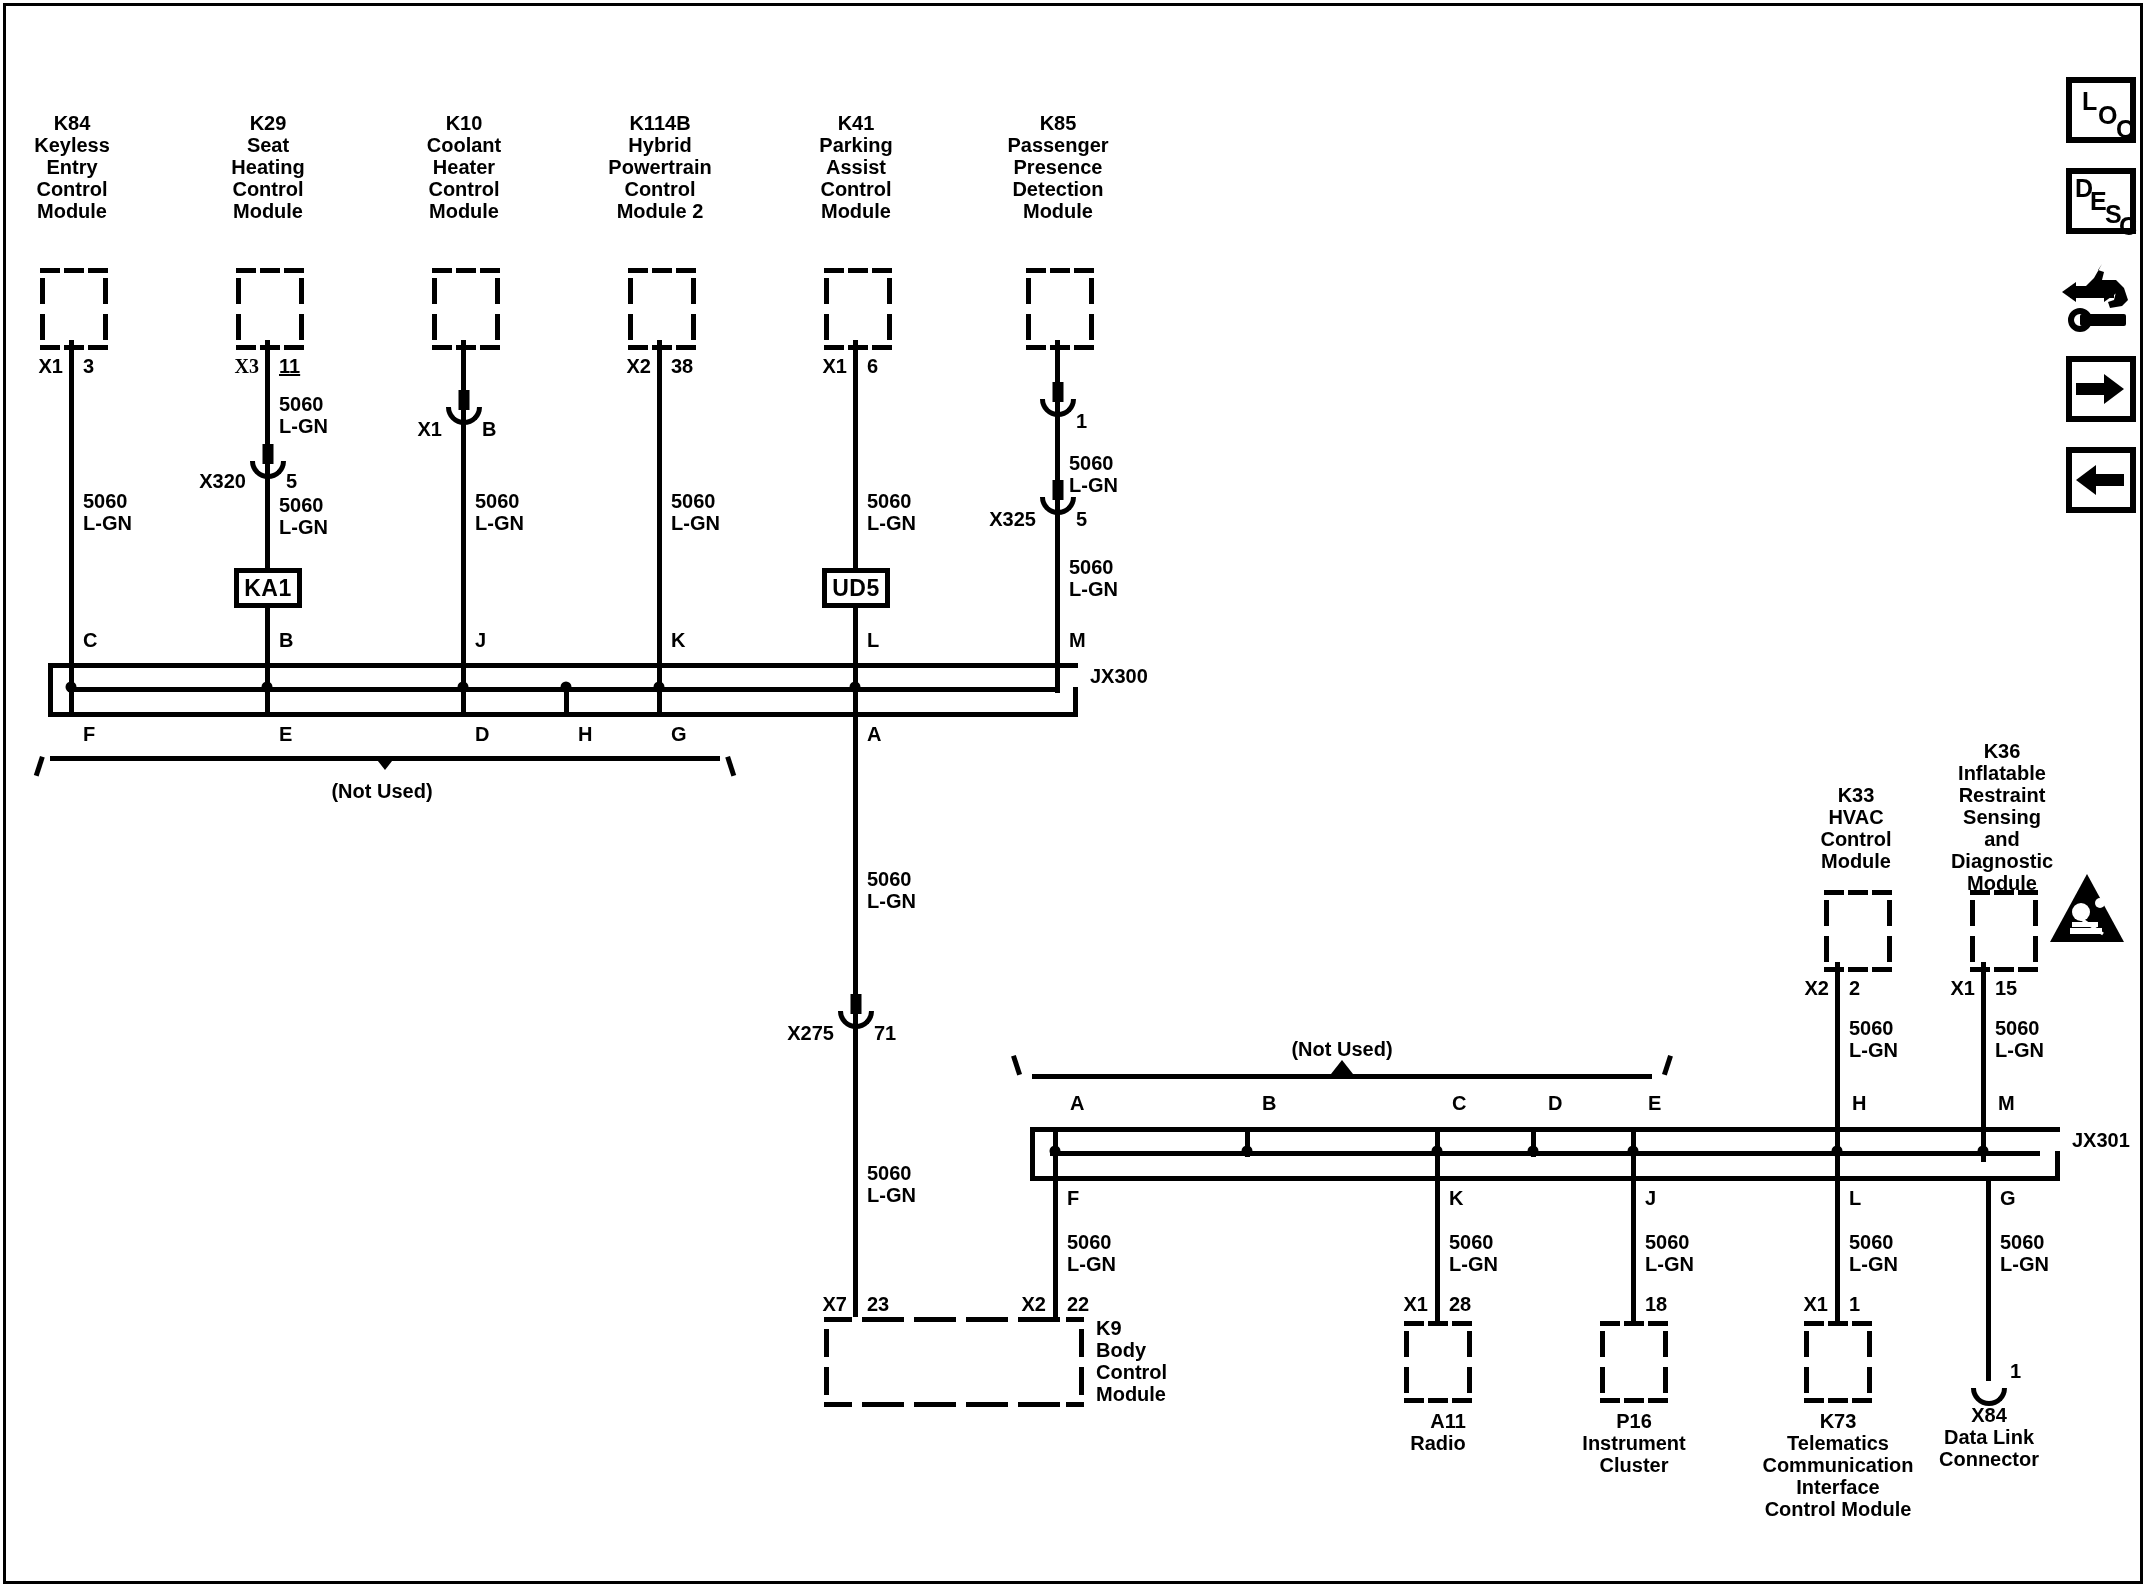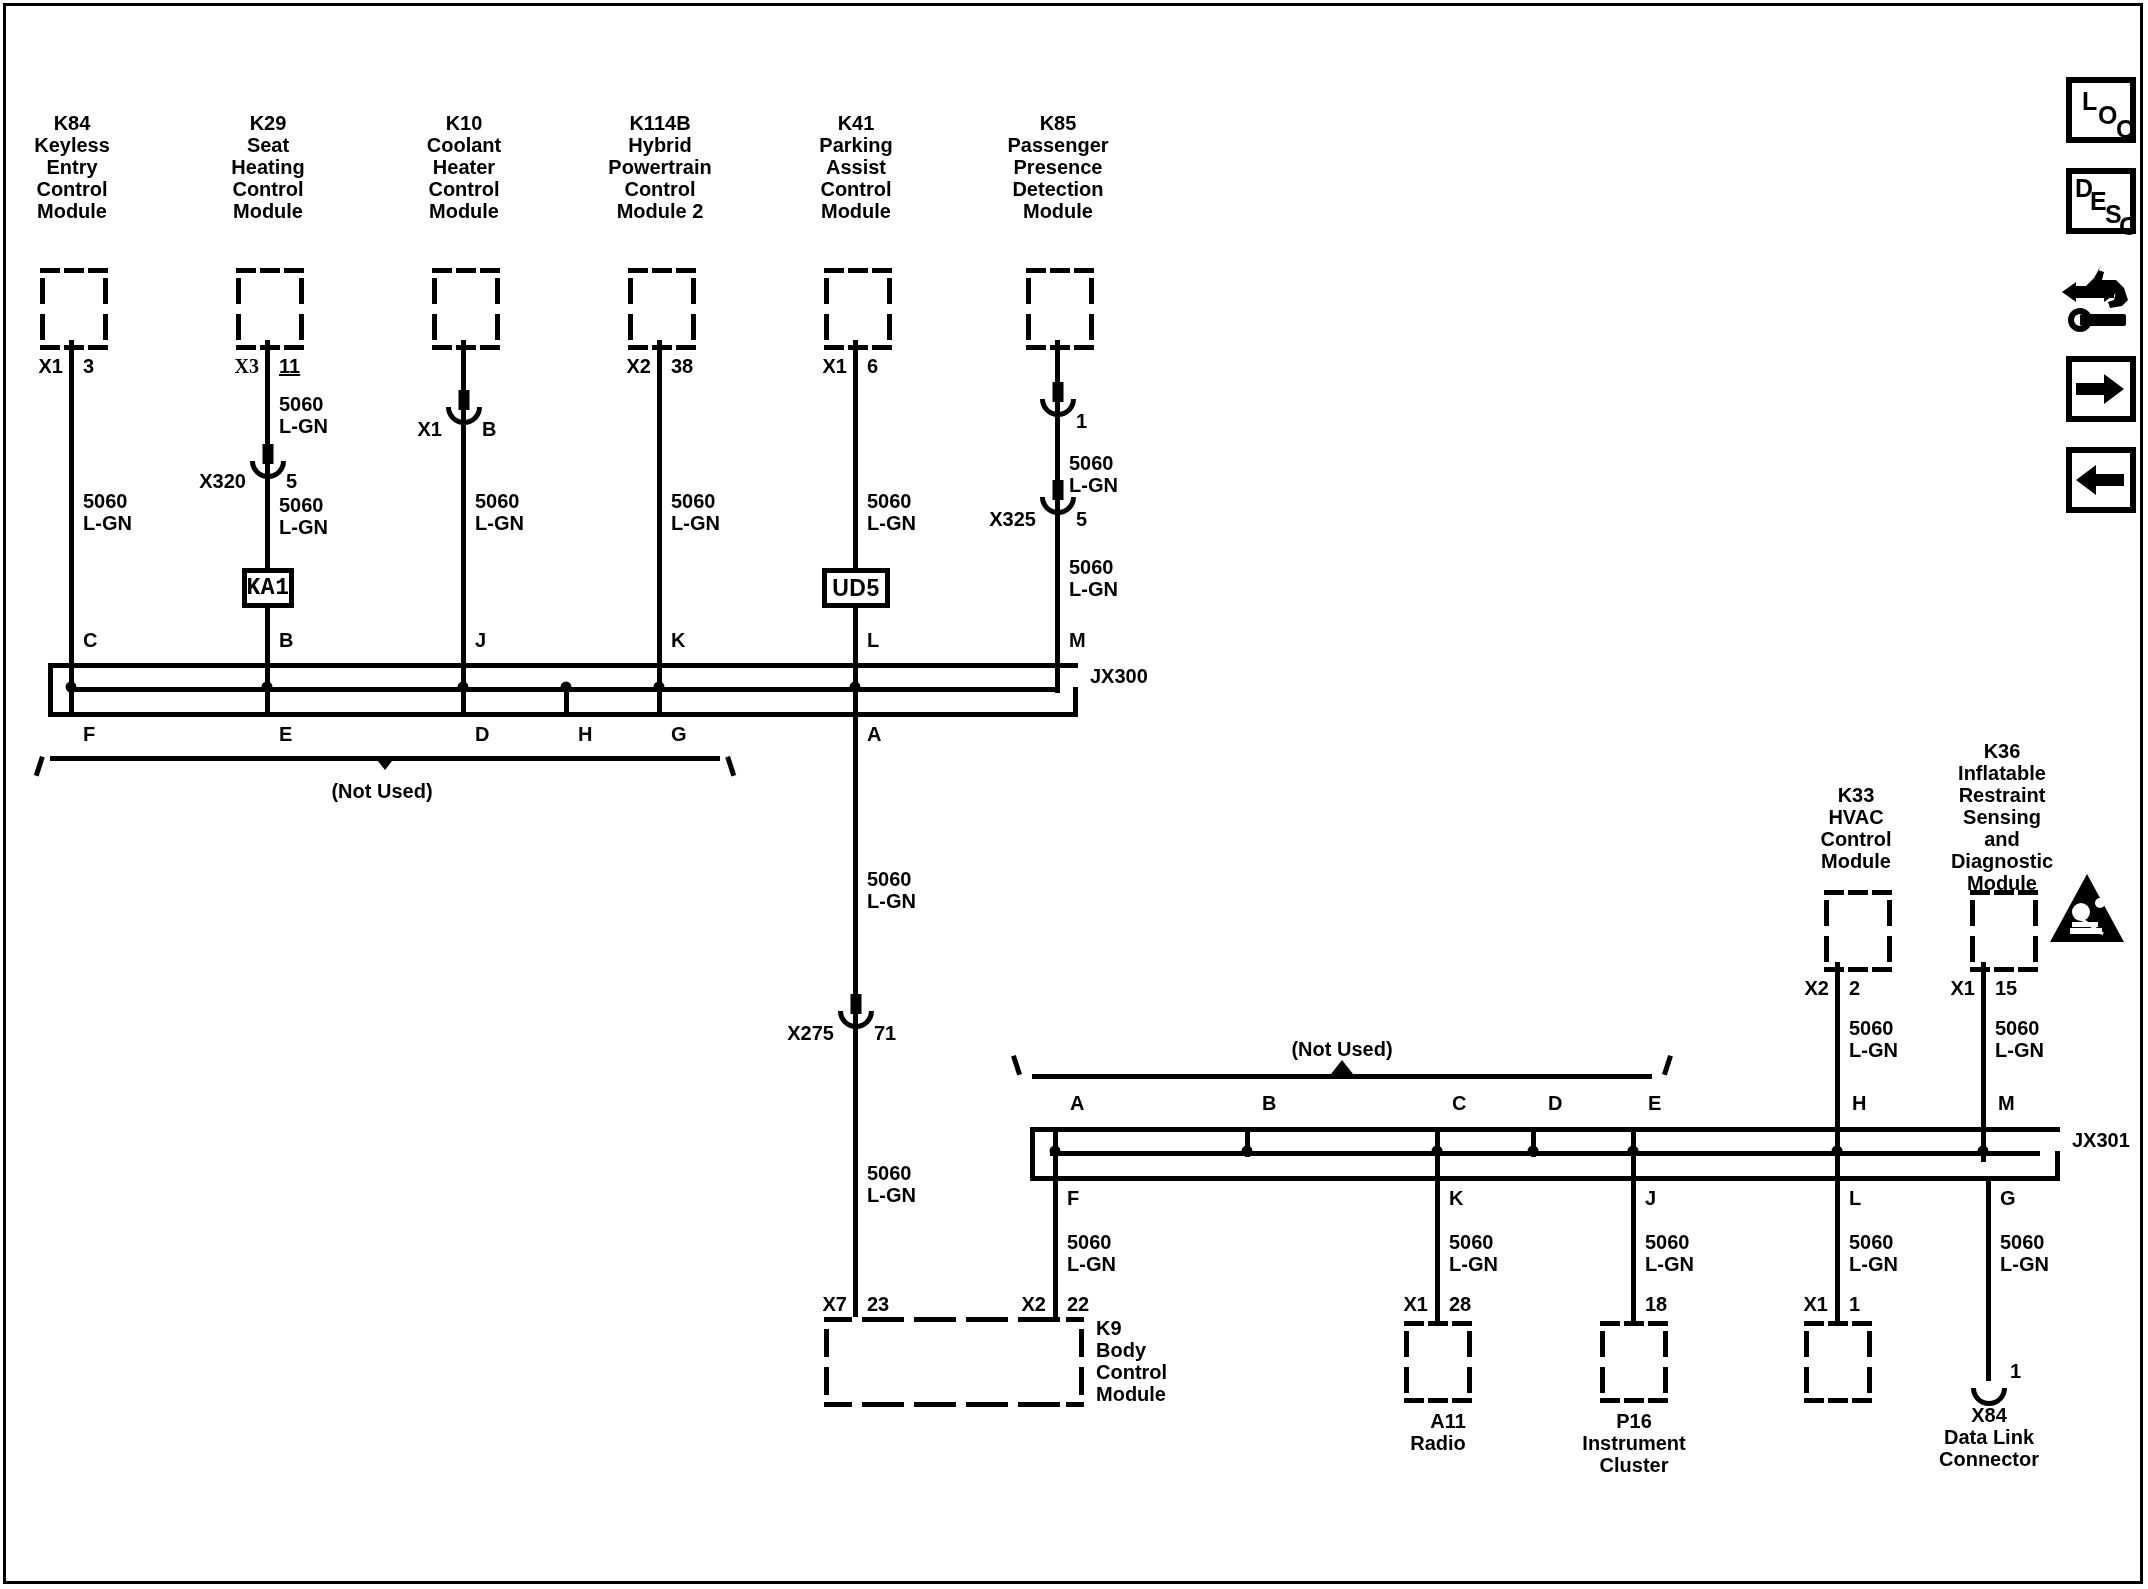--- a/index.html
+++ b/index.html
@@ -109,21 +109,21 @@
   <div class="lbl l" style="left:279px;top:393px;">5060</div>
   <div class="lbl l" style="left:279px;top:415px;">L-GN</div>
   <div class="conn" style="left:268px;top:444px;">
     <div class="pin"></div>
       <div class="cup"></div>
   </div>
   <div class="lbl r" style="left:246px;top:470px;">X320</div>
   <div class="lbl l" style="left:286px;top:470px;">5</div>
   <div class="lbl l" style="left:279px;top:494px;">5060</div>
   <div class="lbl l" style="left:279px;top:516px;">L-GN</div>
-  <div class="optbox" style="left:268px;top:568px;width:52px;height:40px;font-family:Liberation Mono, monospace;">KA1</div>
+  <div class="optbox" style="left:268px;top:568px;width:68px;height:40px;">KA1</div>
   <div class="lbl l" style="left:279px;top:629px;">B</div>
 
   <div class="lbl c" style="left:464px;top:112px;"><span>K10</span></div>
   <div class="lbl c" style="left:464px;top:134px;">Coolant
 Heater
 Control
 Module</div>
   <div class="mod" style="left:432px;top:268px;width:68px;height:82px;">
     <div class="side" style="left:0;top:0;width:20px;height:5px;"></div>
       <div class="side" style="right:0;top:0;width:20px;height:5px;"></div>
@@ -467,20 +467,25 @@
       <div class="side" style="right:0;top:0;width:20px;height:5px;"></div>
       <div class="side" style="left:24px;top:0;width:20px;height:5px;"></div>
     <div class="side" style="left:0;bottom:0;width:20px;height:5px;"></div>
       <div class="side" style="right:0;bottom:0;width:20px;height:5px;"></div>
       <div class="side" style="left:24px;bottom:0;width:20px;height:5px;"></div>
     <div class="side" style="left:0;top:10px;width:5px;height:26px;"></div>
       <div class="side" style="left:0;bottom:10px;width:5px;height:26px;"></div>
     <div class="side" style="right:0;top:10px;width:5px;height:26px;"></div>
       <div class="side" style="right:0;bottom:10px;width:5px;height:26px;"></div>
   </div>
+  <div class="lbl c" style="left:1838px;top:1410px;">K73
+Telematics
+Communication
+Interface
+Control Module</div>
 
   <div class="wire vw" style="left:1986px;top:1181px;height:200px;"></div>
   <div class="lbl l" style="left:2000px;top:1231px;">5060</div>
   <div class="lbl l" style="left:2000px;top:1253px;">L-GN</div>
   <div class="conn nopin" style="left:1989px;top:1371px;">
     <div class="cup"></div>
   </div>
   <div class="lbl l" style="left:2010px;top:1360px;">1</div>
   <div class="lbl c" style="left:1989px;top:1404px;">X84
 Data Link

